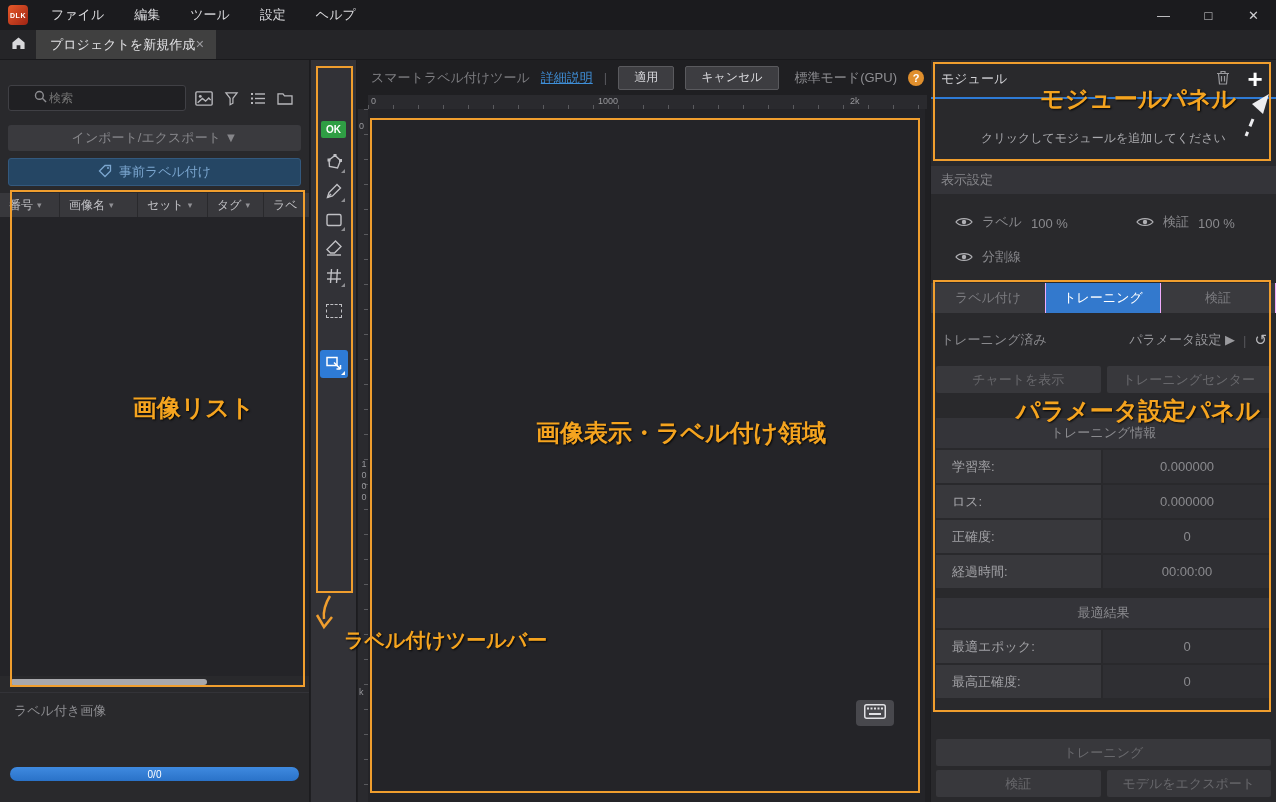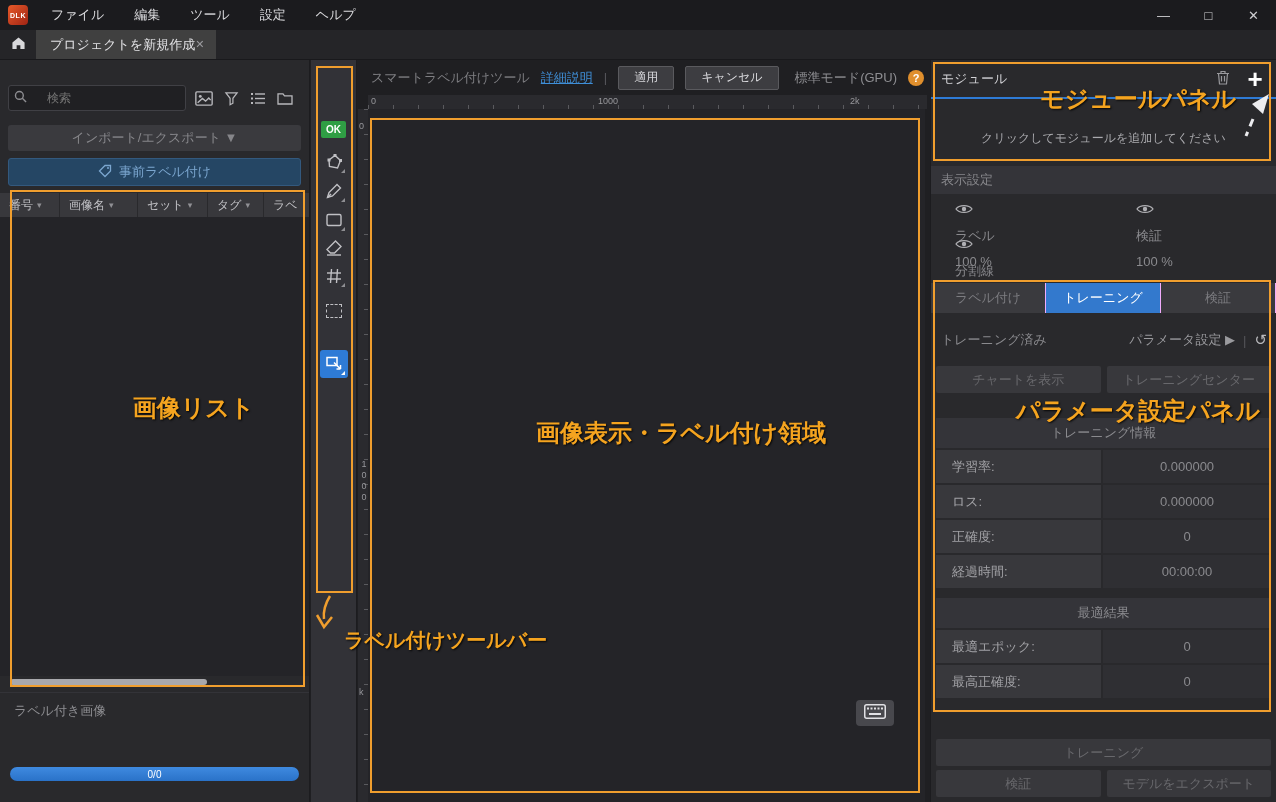--- a/index.html
+++ b/index.html
@@ -16,21 +16,21 @@
 
   
   .tabbar { position:absolute; top:30px; left:0; width:100%; height:30px; background:#252528; display:flex; align-items:stretch; border-bottom:1px solid #19191c; }
   .home-btn { width:36px; display:flex; align-items:center; justify-content:center; }
   .tab { background:#404040; display:flex; align-items:center; padding:0 12px 0 14px; color:#e2e2e5; font-size:13px; }
   .tab-close { color:#9a9a9e; font-size:11px; }
 
   
   .left-panel { position:absolute; top:60px; left:0; width:310px; height:742px; background:#29292c; border-right:1px solid #1c1c1f; }
   .search-row { position:absolute; top:25px; left:8px; right:6px; height:26px; display:flex; align-items:center; }
-  .search-box { width:178px; height:26px; background:#202023; border:1px solid #404045; border-radius:3px; display:flex; align-items:center; padding:0 5px; gap:20px; }
+  .search-box { width:178px; height:26px; background:#202023; border:1px solid #404045; border-radius:3px; display:flex; align-items:center; padding:0 25px; gap:2px; }
   .search-box input { background:transparent; border:none; outline:none; color:#b8b8bc; font-size:12px; width:130px; font-family:inherit; }
   .search-icons { display:flex; margin-left:9px; gap:11px; align-items:center; }
   .s-icon { display:flex; align-items:center; }
   .btn-import { position:absolute; top:65px; left:8px; right:8px; height:26px; background:#3a3a3e; border-radius:3px; color:#86868a; text-align:center; line-height:26px; font-size:13px; }
   .btn-prelabel { position:absolute; top:98px; left:8px; right:8px; height:28px; background:#254664; border:1px solid #33597e; border-radius:3px; color:#7ba6cf; display:flex; align-items:center; justify-content:center; gap:7px; font-size:13px; }
   .list-header { position:absolute; top:133px; left:0; right:0; height:24px; background:#38383c; display:flex; font-size:12px; color:#c2c2c6; }
   .list-header .col { display:flex; align-items:center; padding-left:9px; gap:4px; border-right:1px solid #29292c; overflow:hidden; white-space:nowrap; }
   .col-no{width:60px;} .col-name{width:78px;} .col-set{width:70px;} .col-tag{width:56px;} .col-label{flex:1; border-right:none!important;}
   .hdr-arrow { font-size:9px; color:#909094; }
   .list-body { position:absolute; top:157px; left:0; right:0; height:459px; background:#242428; }
@@ -70,21 +70,21 @@
   
   .right-panel { position:absolute; top:60px; left:930px; width:346px; height:742px; background:#29292c; border-left:1px solid #1c1c1f; }
   .module-header { position:absolute; top:0; left:0; right:0; height:37px; display:flex; align-items:center; padding:0 6px 0 10px; }
   .module-title { color:#d2d2d6; font-size:13px; }
   .trash-btn { margin-left:auto; display:flex; align-items:center; padding:4px; }
   .add-btn { width:30px; height:30px; margin-left:6px; display:flex; align-items:center; justify-content:center; color:#fff; font-size:26px; font-weight:bold; line-height:1; }
   .module-divider { position:absolute; top:37px; left:0; right:0; height:2px; background:#2e7bd6; }
   .module-hint { position:absolute; top:70px; left:0; right:0; text-align:center; color:#aaaaae; font-size:12px; }
   .section-header { position:absolute; top:106px; left:0; right:0; height:28px; background:#343439; color:#88888c; font-size:13px; line-height:28px; padding-left:10px; }
   .vis-row { position:absolute; left:0; right:0; height:28px; }
-  .vis-item { position:absolute; display:flex; align-items:flex-start; gap:9px; color:#8a8a8e; font-size:13px; height:28px;flex-direction:column; }
+  .vis-item { position:absolute; display:flex; align-items:flex-end; gap:9px; color:#8a8a8e; font-size:13px; height:28px; }
   .tabs { position:absolute; top:223px; left:0; right:0; height:30px; display:flex; }
   .rtab { flex:1; display:flex; align-items:center; justify-content:center; background:#3a3a3e; color:#7c7c80; font-size:13px; border-right:1px solid #f0abfc; }
   .rtab.active { background:#3379cd; color:#fff; }
   .trained-row { position:absolute; top:265px; left:0; right:0; height:30px; display:flex; align-items:center; padding:0 9px 0 10px; gap:8px; color:#8a8a8e; font-size:13px; }
   .param-link { margin-left:auto; color:#9a9a9e; }
   .hist-icon { color:#b8b8bc; font-size:15px; }
   .btn-row1 { position:absolute; top:306px; left:5px; right:5px; height:27px; display:flex; gap:6px; }
   .gbtn { flex:1; background:#38383c; border-radius:2px; color:#68686c; font-size:13px; display:flex; align-items:center; justify-content:center; }
   .info-table { position:absolute; left:5px; right:5px; }
   .tbl-header { height:30px; background:#343439; color:#8a8a8e; font-size:13px; display:flex; align-items:center; justify-content:center; margin-bottom:2px; }

